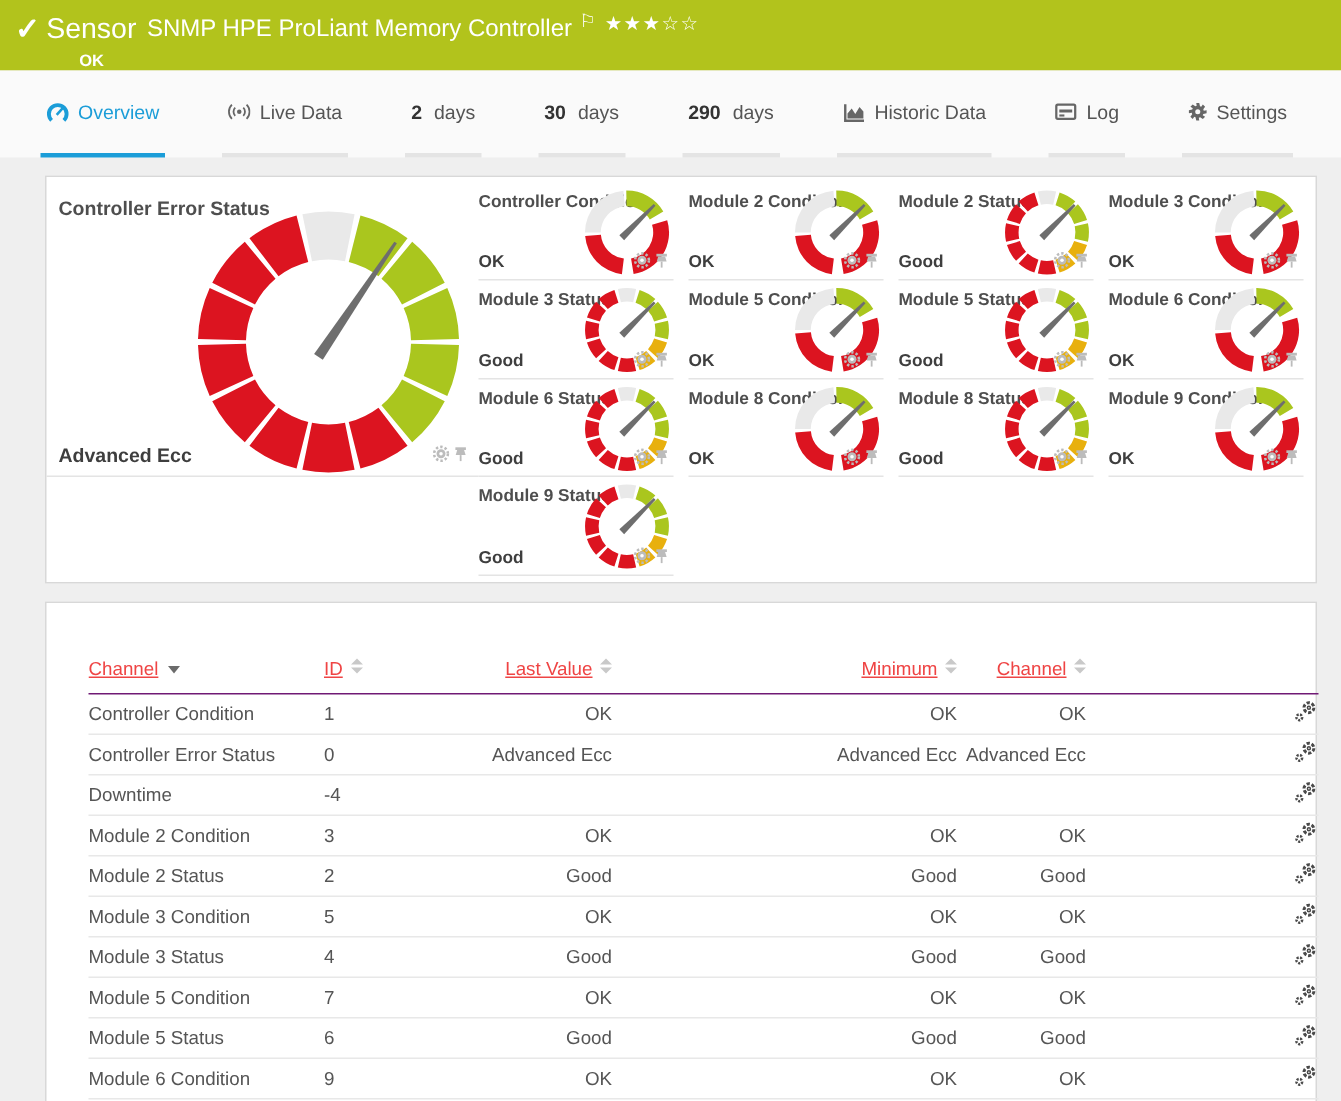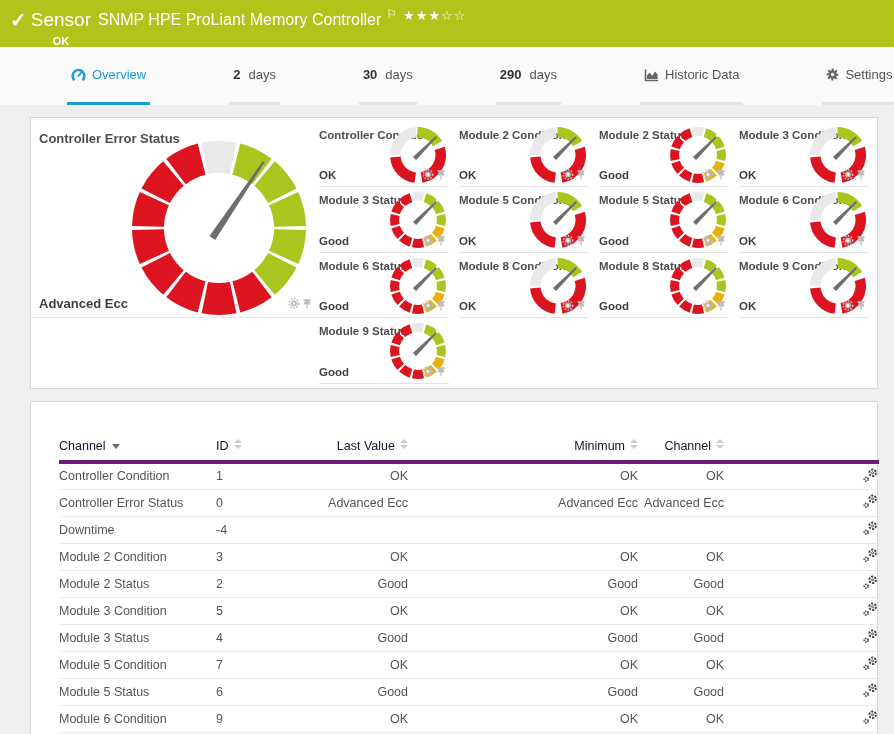--- a/index.html
+++ b/index.html
@@ -11,21 +11,21 @@
   .check { font-size:20px; font-weight:700; line-height:22px; margin:1px 4px 0 2px; }
   .titleblock { display:flex; flex-direction:column; }
   .titlerow { display:flex; align-items:flex-start; line-height:24px; }
   .type { font-size:19px; margin-right:7px; }
   .title { font-size:16px; }
   .flag { font-size:12px; line-height:12px; margin:0 6px 0 5px; }
   .stars { font-size:13px; letter-spacing:1px; line-height:16px; }
   .status-line { font-size:11px; font-weight:700; margin:3px 0 0 22px; }
 
   
-  .tabbar { height:58px; background:#fafafa; display:flex; padding-left:67px;gap:41px; }
+  .tabbar { height:58px; background:#fafafa; display:flex; padding-left:27px; }
   .tab { display:flex; align-items:center; gap:6px; height:100%; padding:0 4px; margin-right:38px;
          font-size:13px; color:#555; border-bottom:3px solid #e4e4e4; cursor:pointer; white-space:nowrap; }
   .tab.active { color:#1b9dd8; border-bottom-color:#1b9dd8; }
   .tab .num { font-weight:700; color:#333; margin-right:2px; }
   .tab svg { display:block; }
 
   
   .panel { width:848px; margin:12px 16px 0 30px; background:#fff; border:1px solid #d8d8d8; }
   .panel.gauges { height:272px; padding:4px 0 0 0; display:flex; }
   .panel.table-panel { height:380px; padding:29px 0 0 28px; }
@@ -42,21 +42,21 @@
   .gcell { position:relative; width:130px; border-bottom:1px solid #e4e4e4; }
   .gcell.empty { border-bottom:none; }
   .gcell .gtitle { position:absolute; top:7px; left:0; font-size:11.5px; font-weight:700; color:#4e4e4e; white-space:nowrap; }
   .gcell .gvalue { position:absolute; bottom:5px; left:0; font-size:11.5px; font-weight:700; color:#3e3e3e; }
   .gcell .dial { position:absolute; top:4px; right:2px; }
   .gcell .gicons { position:absolute; right:0; bottom:1px; }
 
   
   table { border-collapse:collapse; table-layout:fixed; width:820px; font-size:12.5px; }
   th, td { height:27px; padding:0; font-weight:400; color:#555; overflow:hidden; white-space:nowrap; }
-  thead th { height:31px; color:#0f172a; border-bottom:4px solid #701a75; }
+  thead th { height:31px; color:#ef4444; border-bottom:1px solid #701a75;text-decoration:underline; }
   tbody tr { border-bottom:1px solid #e8e8e8; }
   .al { text-align:left; } .ac { text-align:right; }
   .caret-down { display:inline-block; width:0; height:0; border-left:4px solid transparent; border-right:4px solid transparent;
     border-top:5px solid #6b6b6b; margin-left:6px; vertical-align:1px; }
   .updown { display:inline-block; vertical-align:1px; margin-left:5px; }
   .updown i { display:block; width:0; height:0; border-left:4px solid transparent; border-right:4px solid transparent; }
   .updown .u { border-bottom:4px solid #c9c9c9; margin-bottom:2px; }
   .updown .d { border-top:4px solid #c9c9c9; }
   .editbtn { display:inline-block; cursor:pointer; line-height:0; }
 </style>
@@ -78,37 +78,53 @@
 
 <div class="tabbar" id="tabbar">
     <div class="tab active">
       <svg width="15" height="14" viewBox="0 0 15 14">
         <path d="M3.4 12.2 A5.9 5.9 0 1 1 11.6 12.2" stroke="#1b9dd8" stroke-width="2.6" fill="none"></path>
         <path d="M6.8 8.6 L11.4 3.4" stroke="#1b9dd8" stroke-width="1.7"></path>
       </svg>
       <span>Overview</span>
     </div>
     <div class="tab">
+      <svg width="15" height="13" viewBox="0 0 15 13">
+        <circle cx="7.5" cy="6.5" r="1.5" fill="#666"></circle>
+        <path d="M4.8 3.8 A3.8 3.8 0 0 0 4.8 9.2 M10.2 3.8 A3.8 3.8 0 0 1 10.2 9.2" stroke="#666" stroke-width="1.2" fill="none"></path>
+        <path d="M2.6 1.8 A6.6 6.6 0 0 0 2.6 11.2 M12.4 1.8 A6.6 6.6 0 0 1 12.4 11.2" stroke="#666" stroke-width="1.2" fill="none"></path>
+      </svg>
+      <span>Live Data</span>
+    </div>
+    <div class="tab">
       <span class="num">2</span>
       <span>days</span>
     </div>
     <div class="tab">
       <span class="num">30</span>
       <span>days</span>
     </div>
     <div class="tab">
       <span class="num">290</span>
       <span>days</span>
     </div>
     <div class="tab">
       <svg width="15" height="14" viewBox="0 0 15 14">
         <path d="M1.5 1.5 V12.5 H14" stroke="#666" stroke-width="1.6" fill="none"></path>
         <path d="M3 11 V7.6 L5.8 4.4 L8.2 8 L11 3.4 L13.6 6.4 V11 Z" fill="#666"></path>
       </svg>
       <span>Historic Data</span>
+    </div>
+    <div class="tab">
+      <svg width="15" height="13" viewBox="0 0 15 13">
+        <rect x="1.2" y="1.8" width="12.6" height="9.4" rx="1" stroke="#666" stroke-width="1.5" fill="none"></rect>
+        <rect x="3.2" y="5" width="8.6" height="2" fill="#666"></rect>
+        <rect x="3.2" y="8.3" width="3.4" height="1.4" fill="#666"></rect>
+      </svg>
+      <span>Log</span>
     </div>
     <div class="tab">
       <svg width="13" height="13" viewBox="0 0 13 13">
         <polygon points="5.5,0.6 7.5,0.6 8.0,2.8 8.8,3.2 9.9,1.6 11.4,3.1 10.2,4.9 10.5,5.8 12.4,5.5 12.4,7.5 10.2,8.0 9.8,8.8 11.4,9.9 9.9,11.4 8.1,10.2 7.2,10.5 7.5,12.4 5.5,12.4 5.0,10.2 4.2,9.8 3.1,11.4 1.6,9.9 2.8,8.1 2.5,7.2 0.6,7.5 0.6,5.5 2.8,5.0 3.2,4.2 1.6,3.1 3.1,1.6 4.9,2.8 5.8,2.5 " fill="#666"></polygon>
         <circle cx="6.5" cy="6.5" r="1.69" fill="#fafafa"></circle>
       </svg>
       <span>Settings</span>
     </div>
   </div>
 

